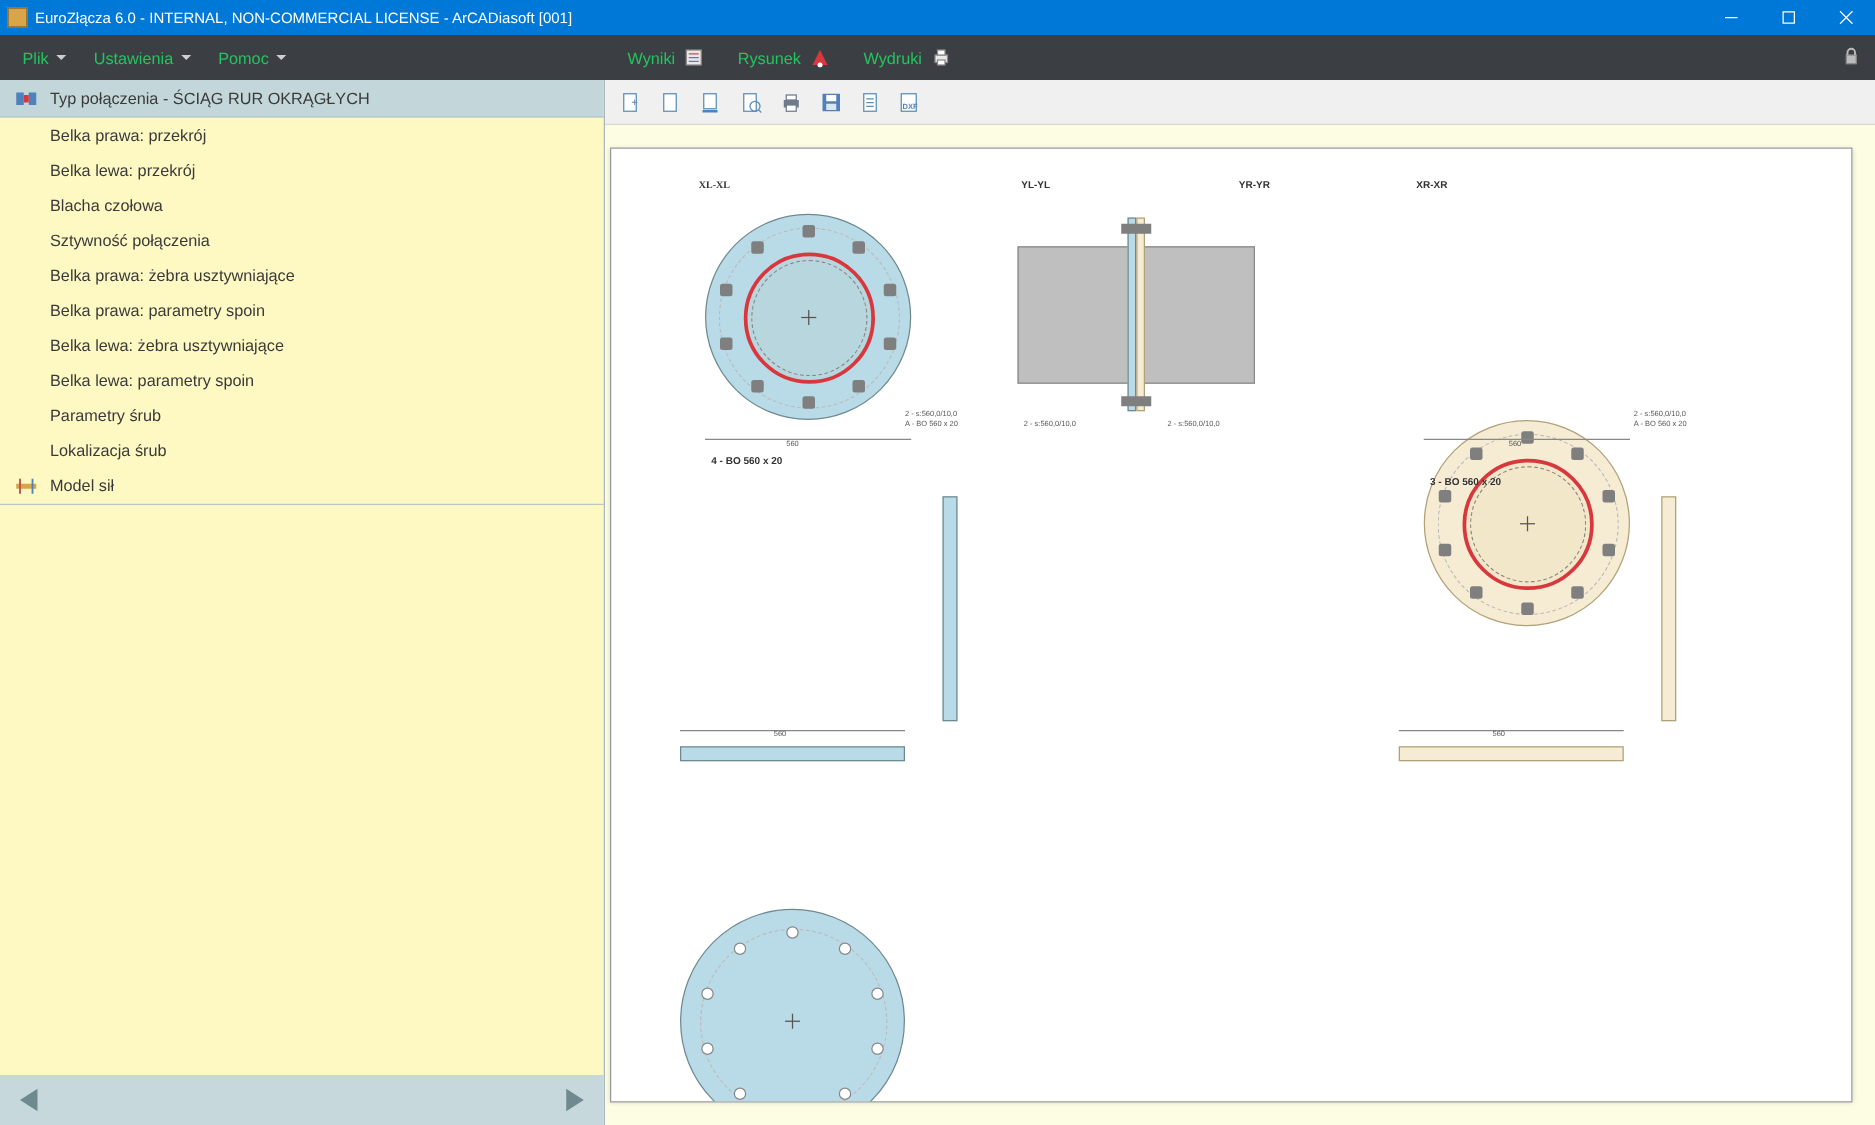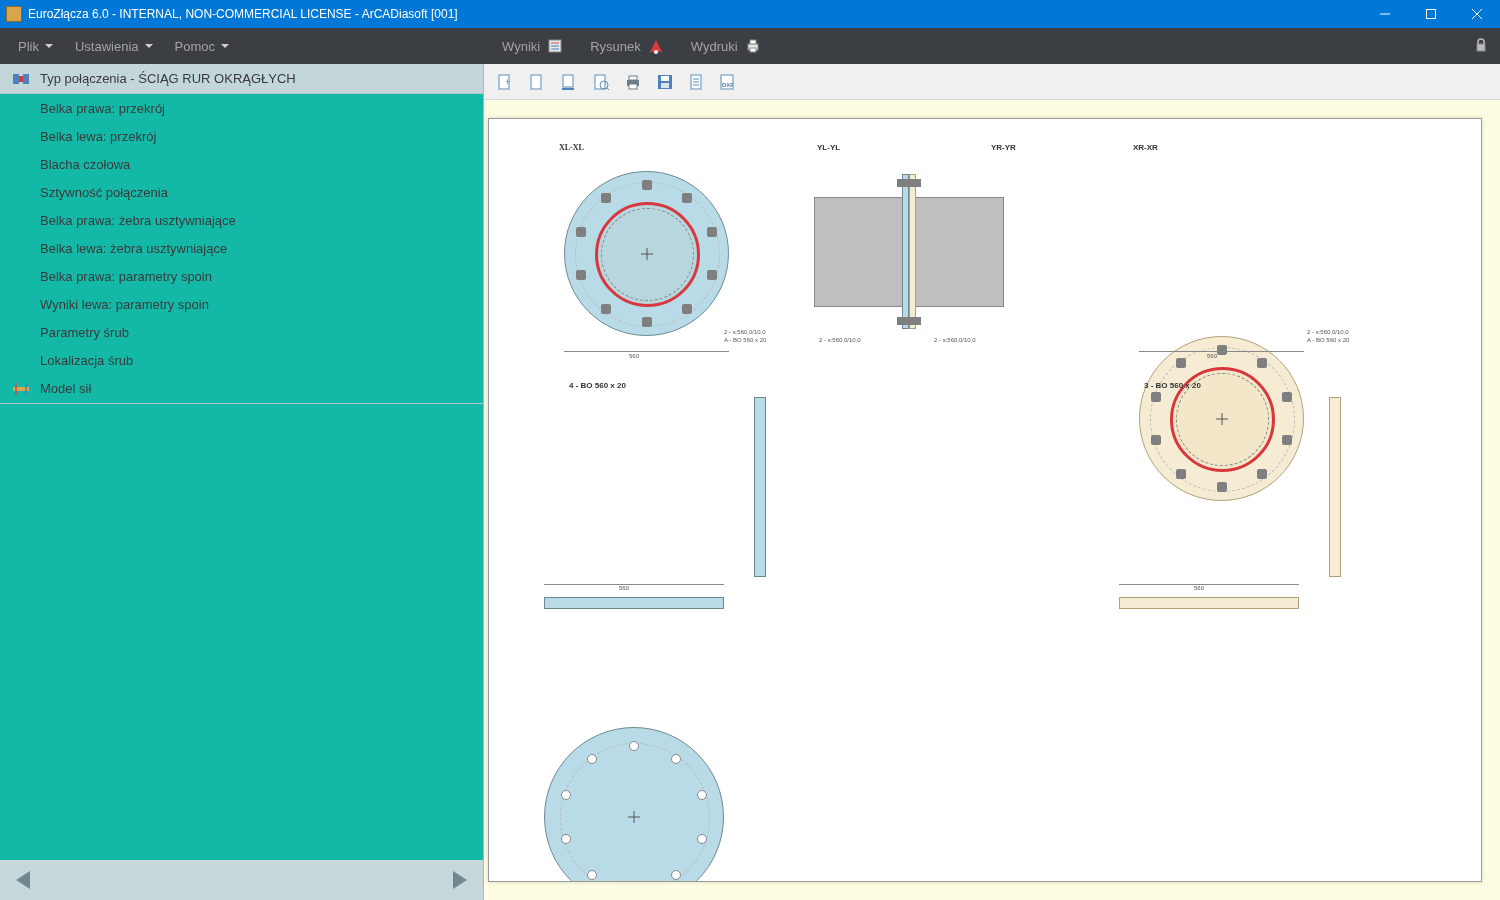--- a/index.html
+++ b/index.html
@@ -14,28 +14,28 @@
   .titlebar .title-text { flex: 0 0 auto; }
   .titlebar .spacer { flex: 1; }
   .win-btns { display: flex; height: 100%; }
   .win-btn { width: 46px; display: flex; align-items: center; justify-content: center; }
   .win-btn svg { stroke: #fff; fill: none; }
 
   
   .menurow { height: 36px; display: flex; background: #3b3f44; }
   .menurow .left-menu { width: 484px; display: flex; align-items: center; padding-left: 10px; gap: 6px; }
   .menurow .right-menu { flex: 1; display: flex; align-items: center; padding-left: 10px; gap: 10px; position: relative; }
-  .menu-item { color: #a3a3a3; font-size: 13px; padding: 4px 8px; display: flex; align-items: center; gap: 6px; border-radius: 2px; }
+  .menu-item { color: #22c55e; font-size: 13px; padding: 4px 8px; display: flex; align-items: center; gap: 6px; border-radius: 2px; }
   .caret { width: 0; height: 0; border-left: 4px solid transparent; border-right: 4px solid transparent; border-top: 4px solid #cfcfcf; }
   .mini-icon { width: 18px; height: 18px; display: inline-flex; align-items: center; justify-content: center; }
   .lock-icon { position: absolute; right: 10px; top: 8px; }
 
   
   .main { display: flex; height: calc(900px - 28px - 36px); }
-  .sidebar { width: 484px; background: #14b8a6; display: flex; flex-direction: column; border-right: 1px solid #a9b8bb; justify-content: flex-end; }
+  .sidebar { width: 484px; background: #fef9c3; display: flex; flex-direction: column; border-right: 1px solid #a9b8bb; justify-content: flex-end; }
   .content { flex: 1; background: #fdfde4; display: flex; flex-direction: column; }
 
   
   .group-header {
     height: 30px; display: flex; align-items: center; gap: 10px; padding-left: 12px;
     border-bottom: 1px solid #b6c6c9; font-size: 13px; color: #3a3a3a;
   }
   .group-header.selected { background: #c3d7da; }
   .group-icon { width: 18px; height: 18px; }
   .sidebar ul { list-style: none; }
@@ -181,27 +181,27 @@
       <li class="side-item">
           <span>Blacha czołowa</span>
         </li>
       <li class="side-item">
           <span>Sztywność połączenia</span>
         </li>
       <li class="side-item">
           <span>Belka prawa: żebra usztywniające</span>
         </li>
       <li class="side-item">
+          <span>Belka prawa: parametry spoin</span>
+        </li>
+      <li class="side-item">
           <span>Belka lewa: żebra usztywniające</span>
         </li>
       <li class="side-item">
-          <span>Belka prawa: parametry spoin</span>
-        </li>
-      <li class="side-item">
-          <span>Wyniki lewa: parametry spoin</span>
+          <span>Belka lewa: parametry spoin</span>
         </li>
       <li class="side-item">
           <span>Parametry śrub</span>
         </li>
       <li class="side-item">
           <span>Lokalizacja śrub</span>
         </li>
     </ul>
     <div class="group-header">
       <span class="group-icon">
@@ -329,21 +329,21 @@
             <div class="bolt" style="left: 25.313%; top: 83.9787%;"></div>
             <div class="bolt" style="left: 10.0556%; top: 62.9787%;"></div>
             <div class="bolt" style="left: 10.0556%; top: 37.0213%;"></div>
             <div class="bolt" style="left: 25.313%; top: 16.0213%;"></div>
           </div>
         <div class="schem annot" style="left:818px; top:210px;">2 - s:560,0/10,0</div>
         <div class="schem annot" style="left:818px; top:218px;">A - BO 560 x 20</div>
         <div class="schem dim-line" style="left:650px; top:232px; width:165px; height:1px;"></div>
         <div class="schem annot" style="left:718px; top:234px;">560</div>
 
-        <div class="schem label-sm" style="left:80px; top:262px;">4 - BO 560 x 20</div>
+        <div class="schem label-sm" style="left:80px; top:245px;">4 - BO 560 x 20</div>
         <div class="schem flange-outer" style="left:55px; top:278px; width:180px; height:180px; background:#b9dbe8; border:1px solid #6e8a8f;">
           <div class="dim-circle" style="left:15px; top:15px; width:150px; height:150px;"></div>
           <div class="cross"></div>
         <div class="hole" style="left: 50%; top: 10%;"></div>
             <div class="hole" style="left: 73.5114%; top: 17.6393%;"></div>
             <div class="hole" style="left: 88.0423%; top: 37.6393%;"></div>
             <div class="hole" style="left: 88.0423%; top: 62.3607%;"></div>
             <div class="hole" style="left: 73.5114%; top: 82.3607%;"></div>
             <div class="hole" style="left: 26.4886%; top: 82.3607%;"></div>
             <div class="hole" style="left: 11.9577%; top: 62.3607%;"></div>

